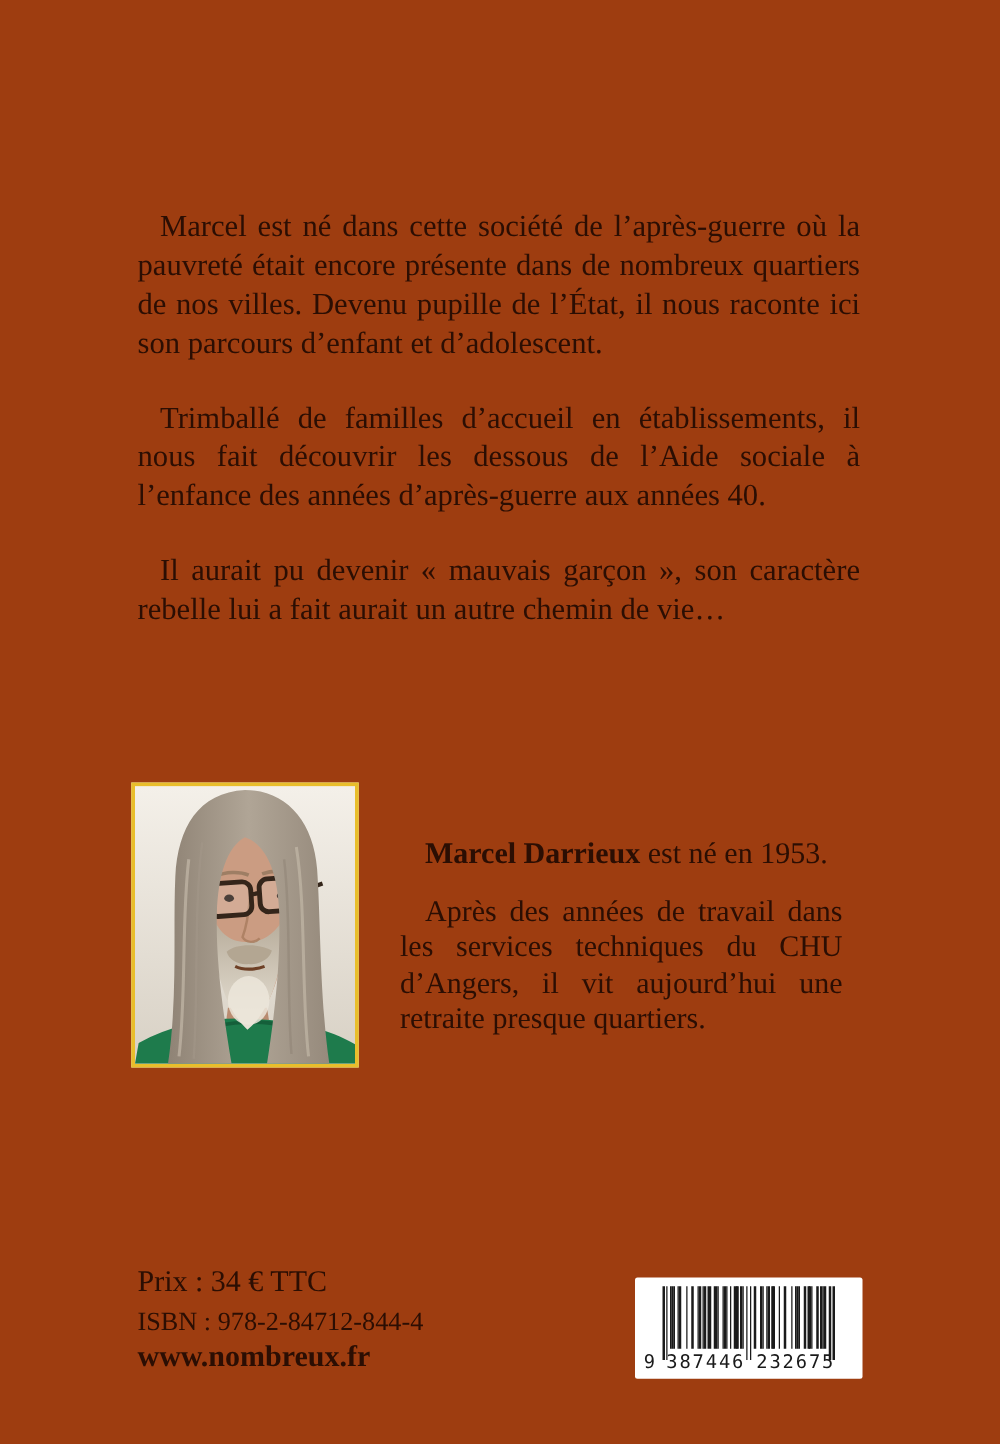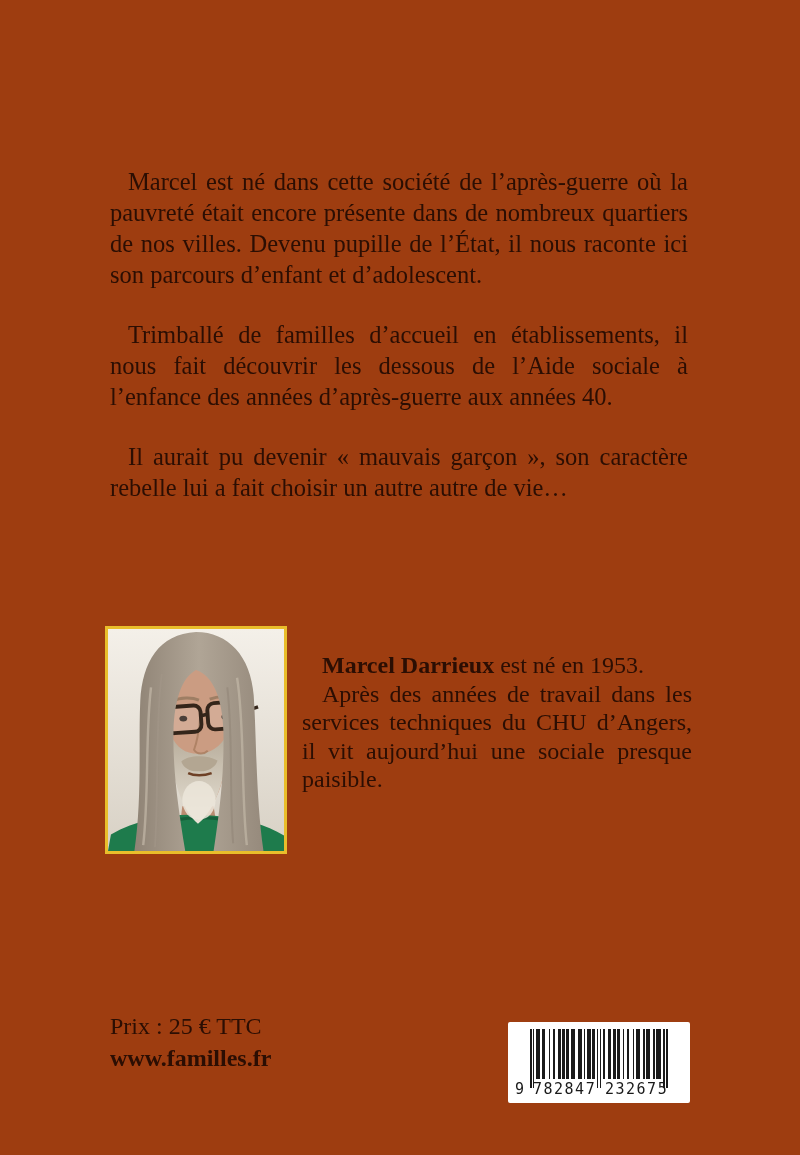--- a/index.html
+++ b/index.html
@@ -46,21 +46,21 @@
   
   .author-bio {
     position: absolute;
     left: 302px;
     top: 651px;
     width: 390px;
     font-size: 24px;
     line-height: 28.5px;
     text-align: justify;
   }
-  .author-bio p { margin: 0; text-indent: 20px; }
+  .author-bio p { margin: 18px; text-indent: 20px; }
   .author-bio .author-name { font-weight: bold; }
 
   
   .footer-info {
     position: absolute;
     left: 110px;
     top: 1010px;
   }
   .price   { font-size: 24px; line-height: 33px; }
   .isbn    { font-size: 21px; line-height: 28px; }
@@ -96,21 +96,21 @@
   .bc-d2 { left: 97px; letter-spacing: 1.5px; }
 </style>
 </head>
 <body style="background: rgb(158, 61, 16);">
 
 <div class="page" style="background: rgb(158, 61, 16); color: rgb(43, 14, 3);">
 
   <div class="synopsis">
     <p>Marcel est né dans cette société de l’après-guerre où la pauvreté était encore présente dans de nombreux quartiers de nos villes.  Devenu pupille de l’État, il nous raconte ici son parcours d’enfant et d’adolescent.</p>
     <p>Trimballé de familles d’accueil en établissements, il nous fait découvrir les dessous de l’Aide sociale à l’enfance des années d’après-guerre aux années 40.</p>
-    <p>Il aurait pu devenir « mauvais garçon », son caractère rebelle lui a fait choisir un autre autre de vie…</p>
+    <p>Il aurait pu devenir « mauvais garçon », son caractère rebelle lui a fait aurait un autre chemin de vie…</p>
   </div>
 
   <div class="author-photo" style="border-color: rgb(233, 190, 43);">
     <svg viewBox="0 0 180 228" preserveAspectRatio="none" xmlns="http://www.w3.org/2000/svg">
       <defs>
         <linearGradient id="bgGrad" x1="0" y1="0" x2="0" y2="1">
           <stop offset="0" stop-color="#f4f0e9"></stop>
           <stop offset="1" stop-color="#d8d1c5"></stop>
         </linearGradient>
         <linearGradient id="hairGrad" x1="0" y1="0" x2="1" y2="0">
@@ -157,26 +157,27 @@
       <path d="M90 3 C52 5 35 34 33 74 C31 118 35 174 27 228 L79 228 C71 180 66 140 67 104 C68 74 75 50 90 42 C108 48 117 72 118 104 C119 144 115 182 108 228 L159 228 C151 172 152 112 149 68 C146 28 123 3 90 3 Z" fill="url(#hairGrad)"></path>
       <path d="M44 60 C38 110 42 170 36 222" stroke="#cfc5b4" stroke-width="2.5" fill="none" opacity="0.55"></path>
       <path d="M55 46 C48 100 52 170 48 224" stroke="#a4988a" stroke-width="2" fill="none" opacity="0.5"></path>
       <path d="M132 50 C140 100 136 170 142 222" stroke="#cfc5b4" stroke-width="2.5" fill="none" opacity="0.5"></path>
       <path d="M122 60 C128 110 124 170 128 220" stroke="#8d8174" stroke-width="2" fill="none" opacity="0.5"></path>
     </svg>
   </div>
 
   <div class="author-bio">
     <p><span class="author-name">Marcel Darrieux</span><span> est né en 1953.</span></p>
-    <p>Après des années de travail dans les services techniques du CHU d’Angers, il vit aujourd’hui une sociale presque paisible.</p>
+    <p>Après des années de travail dans les services techniques du CHU d’Angers, il vit aujourd’hui une retraite presque quartiers.</p>
   </div>
 
   <div class="footer-info">
-    <div class="price">Prix : 25 € TTC</div>
-    <div class="website">www.familles.fr</div>
+    <div class="price">Prix : 34 € TTC</div>
+    <div class="isbn">ISBN : 978-2-84712-844-4</div>
+    <div class="website">www.nombreux.fr</div>
   </div>
 
   <div class="barcode" style="background: rgb(255, 255, 255);">
     <div class="barcode-bars">
         <div class="bc-bar" style="left: 22px; height: 59px;"></div>
         <div class="bc-bar" style="left: 24.9px; height: 59px;"></div>
         <div class="bc-bar" style="left: 27.8px; height: 50px;"></div>
         <div class="bc-bar" style="left: 29.25px; height: 50px;"></div>
         <div class="bc-bar" style="left: 30.7px; height: 50px;"></div>
         <div class="bc-bar" style="left: 33.6px; height: 50px;"></div>
@@ -222,17 +223,17 @@
         <div class="bc-bar" style="left: 139.45px; height: 50px;"></div>
         <div class="bc-bar" style="left: 140.9px; height: 50px;"></div>
         <div class="bc-bar" style="left: 145.25px; height: 50px;"></div>
         <div class="bc-bar" style="left: 148.15px; height: 50px;"></div>
         <div class="bc-bar" style="left: 149.6px; height: 50px;"></div>
         <div class="bc-bar" style="left: 151.05px; height: 50px;"></div>
         <div class="bc-bar" style="left: 155.4px; height: 59px;"></div>
         <div class="bc-bar" style="left: 158.3px; height: 59px;"></div>
       </div>
     <span class="bc-digit bc-d0">9</span>
-    <span class="bc-digit bc-d1">782847</span>
+    <span class="bc-digit bc-d1">387446</span>
     <span class="bc-digit bc-d2">232675</span>
   </div>
 
 </div>
 
 </body></html>

